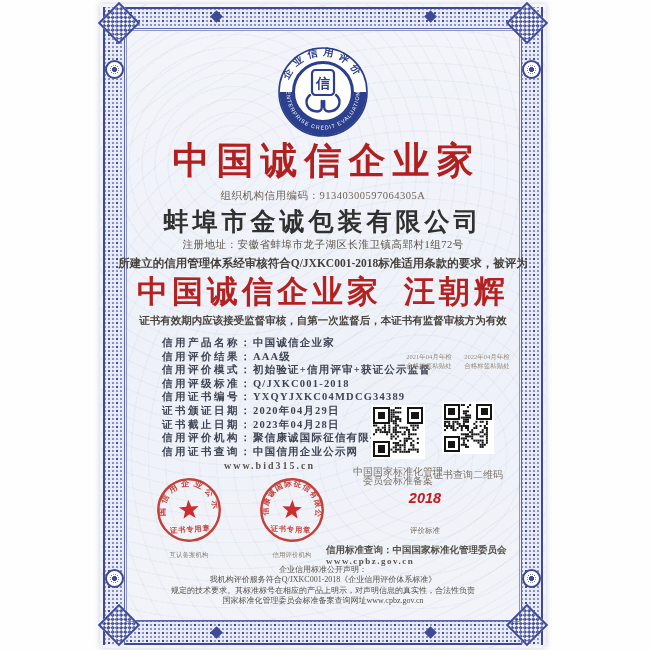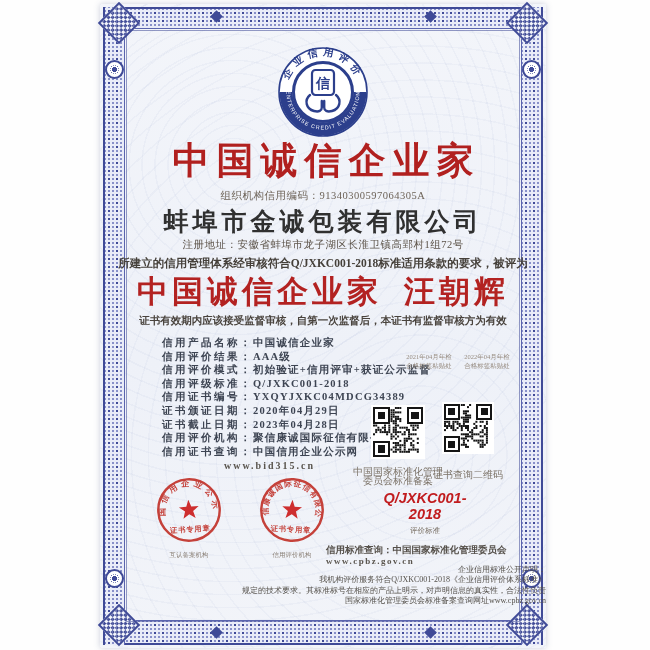--- a/index.html
+++ b/index.html
@@ -83,21 +83,21 @@
     color:#55504a;font-weight:bold;}
   .queryurl{position:absolute;left:226px;top:552px;width:204px;text-align:left;font-size:9px;
     letter-spacing:1.5px;color:#5a554e;font-weight:bold;}
 
   .seal{position:absolute;width:68px;height:68px;opacity:.93;}
   .seal.s1{left:55px;top:472px;transform:rotate(-4deg);}
   .seal.s2{left:158px;top:472px;transform:rotate(3deg);}
   .sealcap{position:absolute;top:547px;font-size:6.5px;color:#8b8177;text-align:center;width:68px;}
   .sealcap.p1{left:55px}.sealcap.p2{left:158px}
 
-  .decl{position:absolute;top:561px;width:100%;text-align:right;font-size:8px;line-height:10.4px;color:#54504a;}
+  .decl{position:absolute;top:561px;width:100%;text-align:center;font-size:8px;line-height:10.4px;color:#54504a;}
 </style>
 </head>
 <body>
 
 <div class="cert">
   <div class="strip t"></div>
   <div class="strip b"></div>
   <div class="strip l"></div>
   <div class="strip r"></div>
   <div class="corner tl"></div>
@@ -177,21 +177,20 @@
       <div class="fp bl"></div>
     <i style="position: absolute; left: 0px; top: 0px; width: 2.09524px; height: 2.09524px; background: transparent; box-shadow: rgb(20, 20, 20) 16.8px 0px 0px 0px, rgb(20, 20, 20) 18.9px 0px 0px 0px, rgb(20, 20, 20) 25.1px 0px 0px 0px, rgb(20, 20, 20) 23px 2.1px 0px 0px, rgb(20, 20, 20) 18.9px 6.3px 0px 0px, rgb(20, 20, 20) 21px 6.3px 0px 0px, rgb(20, 20, 20) 23px 6.3px 0px 0px, rgb(20, 20, 20) 18.9px 8.4px 0px 0px, rgb(20, 20, 20) 21px 8.4px 0px 0px, rgb(20, 20, 20) 21px 10.5px 0px 0px, rgb(20, 20, 20) 23px 10.5px 0px 0px, rgb(20, 20, 20) 25.1px 10.5px 0px 0px, rgb(20, 20, 20) 16.8px 12.6px 0px 0px, rgb(20, 20, 20) 18.9px 12.6px 0px 0px, rgb(20, 20, 20) 21px 12.6px 0px 0px, rgb(20, 20, 20) 23px 12.6px 0px 0px, rgb(20, 20, 20) 25.1px 12.6px 0px 0px, rgb(20, 20, 20) 18.9px 14.7px 0px 0px, rgb(20, 20, 20) 21px 14.7px 0px 0px, rgb(20, 20, 20) 23px 14.7px 0px 0px, rgb(20, 20, 20) 0px 16.8px 0px 0px, rgb(20, 20, 20) 2.1px 16.8px 0px 0px, rgb(20, 20, 20) 4.2px 16.8px 0px 0px, rgb(20, 20, 20) 8.4px 16.8px 0px 0px, rgb(20, 20, 20) 10.5px 16.8px 0px 0px, rgb(20, 20, 20) 12.6px 16.8px 0px 0px, rgb(20, 20, 20) 18.9px 16.8px 0px 0px, rgb(20, 20, 20) 21px 16.8px 0px 0px, rgb(20, 20, 20) 23px 16.8px 0px 0px, rgb(20, 20, 20) 31.4px 16.8px 0px 0px, rgb(20, 20, 20) 35.6px 16.8px 0px 0px, rgb(20, 20, 20) 37.7px 16.8px 0px 0px, rgb(20, 20, 20) 41.9px 16.8px 0px 0px, rgb(20, 20, 20) 0px 18.9px 0px 0px, rgb(20, 20, 20) 4.2px 18.9px 0px 0px, rgb(20, 20, 20) 8.4px 18.9px 0px 0px, rgb(20, 20, 20) 12.6px 18.9px 0px 0px, rgb(20, 20, 20) 14.7px 18.9px 0px 0px, rgb(20, 20, 20) 18.9px 18.9px 0px 0px, rgb(20, 20, 20) 29.3px 18.9px 0px 0px, rgb(20, 20, 20) 41.9px 18.9px 0px 0px, rgb(20, 20, 20) 0px 21px 0px 0px, rgb(20, 20, 20) 2.1px 21px 0px 0px, rgb(20, 20, 20) 4.2px 21px 0px 0px, rgb(20, 20, 20) 6.3px 21px 0px 0px, rgb(20, 20, 20) 8.4px 21px 0px 0px, rgb(20, 20, 20) 14.7px 21px 0px 0px, rgb(20, 20, 20) 16.8px 21px 0px 0px, rgb(20, 20, 20) 18.9px 21px 0px 0px, rgb(20, 20, 20) 21px 21px 0px 0px, rgb(20, 20, 20) 23px 21px 0px 0px, rgb(20, 20, 20) 31.4px 21px 0px 0px, rgb(20, 20, 20) 35.6px 21px 0px 0px, rgb(20, 20, 20) 39.8px 21px 0px 0px, rgb(20, 20, 20) 2.1px 23px 0px 0px, rgb(20, 20, 20) 6.3px 23px 0px 0px, rgb(20, 20, 20) 8.4px 23px 0px 0px, rgb(20, 20, 20) 12.6px 23px 0px 0px, rgb(20, 20, 20) 16.8px 23px 0px 0px, rgb(20, 20, 20) 21px 23px 0px 0px, rgb(20, 20, 20) 23px 23px 0px 0px, rgb(20, 20, 20) 29.3px 23px 0px 0px, rgb(20, 20, 20) 31.4px 23px 0px 0px, rgb(20, 20, 20) 39.8px 23px 0px 0px, rgb(20, 20, 20) 41.9px 23px 0px 0px, rgb(20, 20, 20) 0px 25.1px 0px 0px, rgb(20, 20, 20) 8.4px 25.1px 0px 0px, rgb(20, 20, 20) 10.5px 25.1px 0px 0px, rgb(20, 20, 20) 16.8px 25.1px 0px 0px, rgb(20, 20, 20) 23px 25.1px 0px 0px, rgb(20, 20, 20) 27.2px 25.1px 0px 0px, rgb(20, 20, 20) 37.7px 25.1px 0px 0px, rgb(20, 20, 20) 41.9px 25.1px 0px 0px, rgb(20, 20, 20) 25.1px 27.2px 0px 0px, rgb(20, 20, 20) 27.2px 27.2px 0px 0px, rgb(20, 20, 20) 35.6px 27.2px 0px 0px, rgb(20, 20, 20) 37.7px 27.2px 0px 0px, rgb(20, 20, 20) 41.9px 27.2px 0px 0px, rgb(20, 20, 20) 16.8px 29.3px 0px 0px, rgb(20, 20, 20) 18.9px 29.3px 0px 0px, rgb(20, 20, 20) 21px 29.3px 0px 0px, rgb(20, 20, 20) 23px 29.3px 0px 0px, rgb(20, 20, 20) 27.2px 29.3px 0px 0px, rgb(20, 20, 20) 29.3px 29.3px 0px 0px, rgb(20, 20, 20) 31.4px 29.3px 0px 0px, rgb(20, 20, 20) 33.5px 29.3px 0px 0px, rgb(20, 20, 20) 39.8px 29.3px 0px 0px, rgb(20, 20, 20) 41.9px 29.3px 0px 0px, rgb(20, 20, 20) 21px 31.4px 0px 0px, rgb(20, 20, 20) 23px 31.4px 0px 0px, rgb(20, 20, 20) 25.1px 31.4px 0px 0px, rgb(20, 20, 20) 27.2px 31.4px 0px 0px, rgb(20, 20, 20) 35.6px 31.4px 0px 0px, rgb(20, 20, 20) 37.7px 31.4px 0px 0px, rgb(20, 20, 20) 41.9px 31.4px 0px 0px, rgb(20, 20, 20) 16.8px 33.5px 0px 0px, rgb(20, 20, 20) 18.9px 33.5px 0px 0px, rgb(20, 20, 20) 21px 33.5px 0px 0px, rgb(20, 20, 20) 27.2px 33.5px 0px 0px, rgb(20, 20, 20) 41.9px 33.5px 0px 0px, rgb(20, 20, 20) 18.9px 35.6px 0px 0px, rgb(20, 20, 20) 23px 35.6px 0px 0px, rgb(20, 20, 20) 29.3px 35.6px 0px 0px, rgb(20, 20, 20) 31.4px 35.6px 0px 0px, rgb(20, 20, 20) 33.5px 35.6px 0px 0px, rgb(20, 20, 20) 35.6px 35.6px 0px 0px, rgb(20, 20, 20) 37.7px 35.6px 0px 0px, rgb(20, 20, 20) 41.9px 35.6px 0px 0px, rgb(20, 20, 20) 18.9px 37.7px 0px 0px, rgb(20, 20, 20) 33.5px 37.7px 0px 0px, rgb(20, 20, 20) 37.7px 37.7px 0px 0px, rgb(20, 20, 20) 41.9px 37.7px 0px 0px, rgb(20, 20, 20) 16.8px 39.8px 0px 0px, rgb(20, 20, 20) 18.9px 39.8px 0px 0px, rgb(20, 20, 20) 21px 39.8px 0px 0px, rgb(20, 20, 20) 35.6px 39.8px 0px 0px, rgb(20, 20, 20) 37.7px 39.8px 0px 0px, rgb(20, 20, 20) 39.8px 39.8px 0px 0px, rgb(20, 20, 20) 21px 41.9px 0px 0px, rgb(20, 20, 20) 23px 41.9px 0px 0px, rgb(20, 20, 20) 35.6px 41.9px 0px 0px, rgb(20, 20, 20) 37.7px 41.9px 0px 0px;"></i>
       </div>
     <div class="qrcap c1">
       <div>中国国家标准化管理</div>
       <div>委员会标准备案</div>
     </div>
     <div class="qrcap c2">证书查询二维码</div>
 
     <div class="stdcode">
-      <div>Q/JXKC001-</div>
       <div>2018</div>
     </div>
     <div class="stdcap">评价标准</div>
     <div class="queryline">信用标准查询：中国国家标准化管理委员会</div>
     <div class="queryurl">www.cpbz.gov.cn</div>
 
     <svg class="seal s1" viewBox="-36 -36 72 72">
       <circle r="32.5" fill="none" stroke="#c2342c" stroke-width="2.6"></circle>
       <path id="sa1" d="M -23.6,10 A 25.6,25.6 0 1 1 23.6,10" fill="none"></path>
       <text font-size="8.8" fill="#c2342c" font-weight="bold" letter-spacing="4">

